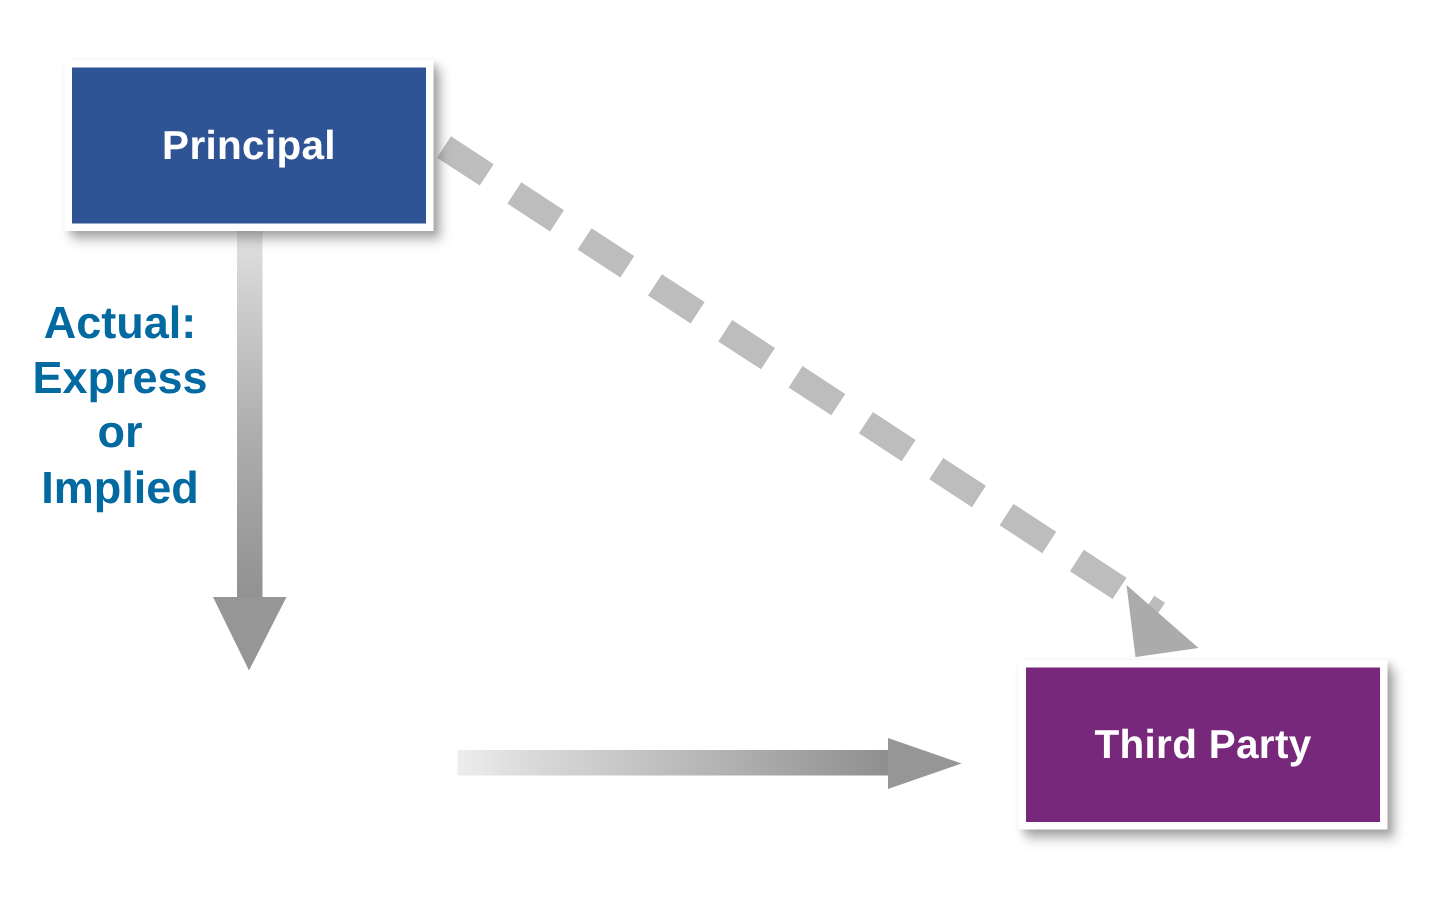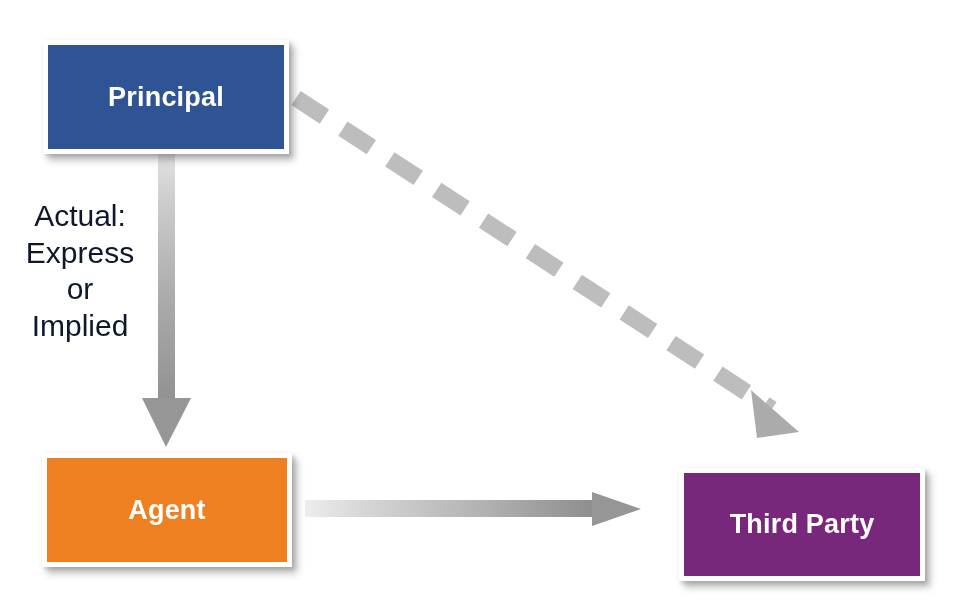--- a/index.html
+++ b/index.html
@@ -57,43 +57,44 @@
   #node-agent {
     left: 42px;
     top: 453px;
     width: 250px;
     height: 114px;
   }
   #node-agent .fill { background: #EF8022; }
 
   #node-thirdparty {
     left: 679px;
-    top: 468px;
+    top: 440px;
     width: 246px;
     height: 113px;
   }
   #node-thirdparty .fill { background: #77287B; }
 
   
   #connectors {
     position: absolute;
     left: 0;
     top: 0;
     width: 968px;
     height: 607px;
     pointer-events: none;
   }
 
   
   .edge-label {
     position: absolute;
-    color: #0f172a;
+    color: #0369a1;
     font-size: 30px;
     line-height: 1.22;
     white-space: pre;
+    font-weight: bold;
   }
   #label-actual {
     left: 10px;
     top: 198px;
     width: 140px;
     text-align: center;
   }
   #label-apparent {
     left: 515px;
     top: 193px;
@@ -138,25 +139,20 @@
       <polygon points="751,390 799,432 757,438" fill="#ABABAB"></polygon>
     </g>
   </svg>
 
   <div class="node" id="node-principal">
     <div class="fill">
       <span class="label">Principal</span>
     </div>
   </div>
 
-  <div class="node" id="node-agent">
-    <div class="fill">
-      <span class="label">Agent</span>
-    </div>
-  </div>
 
   <div class="node" id="node-thirdparty">
     <div class="fill">
       <span class="label">Third Party</span>
     </div>
   </div>
 
   <div class="edge-label" id="label-actual">Actual:
 Express
 or

